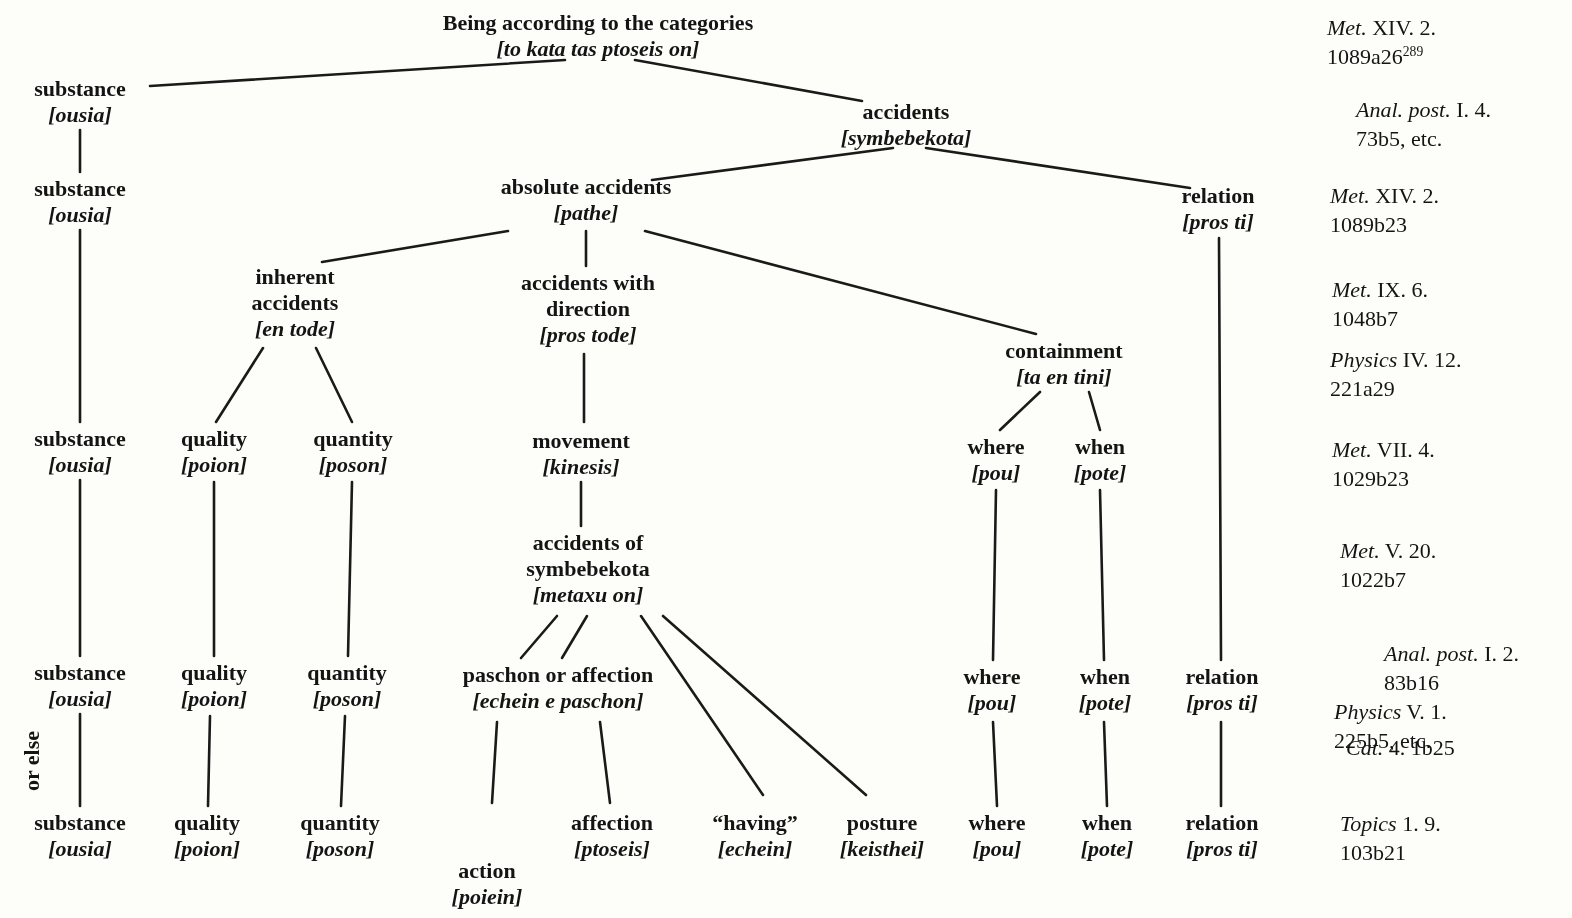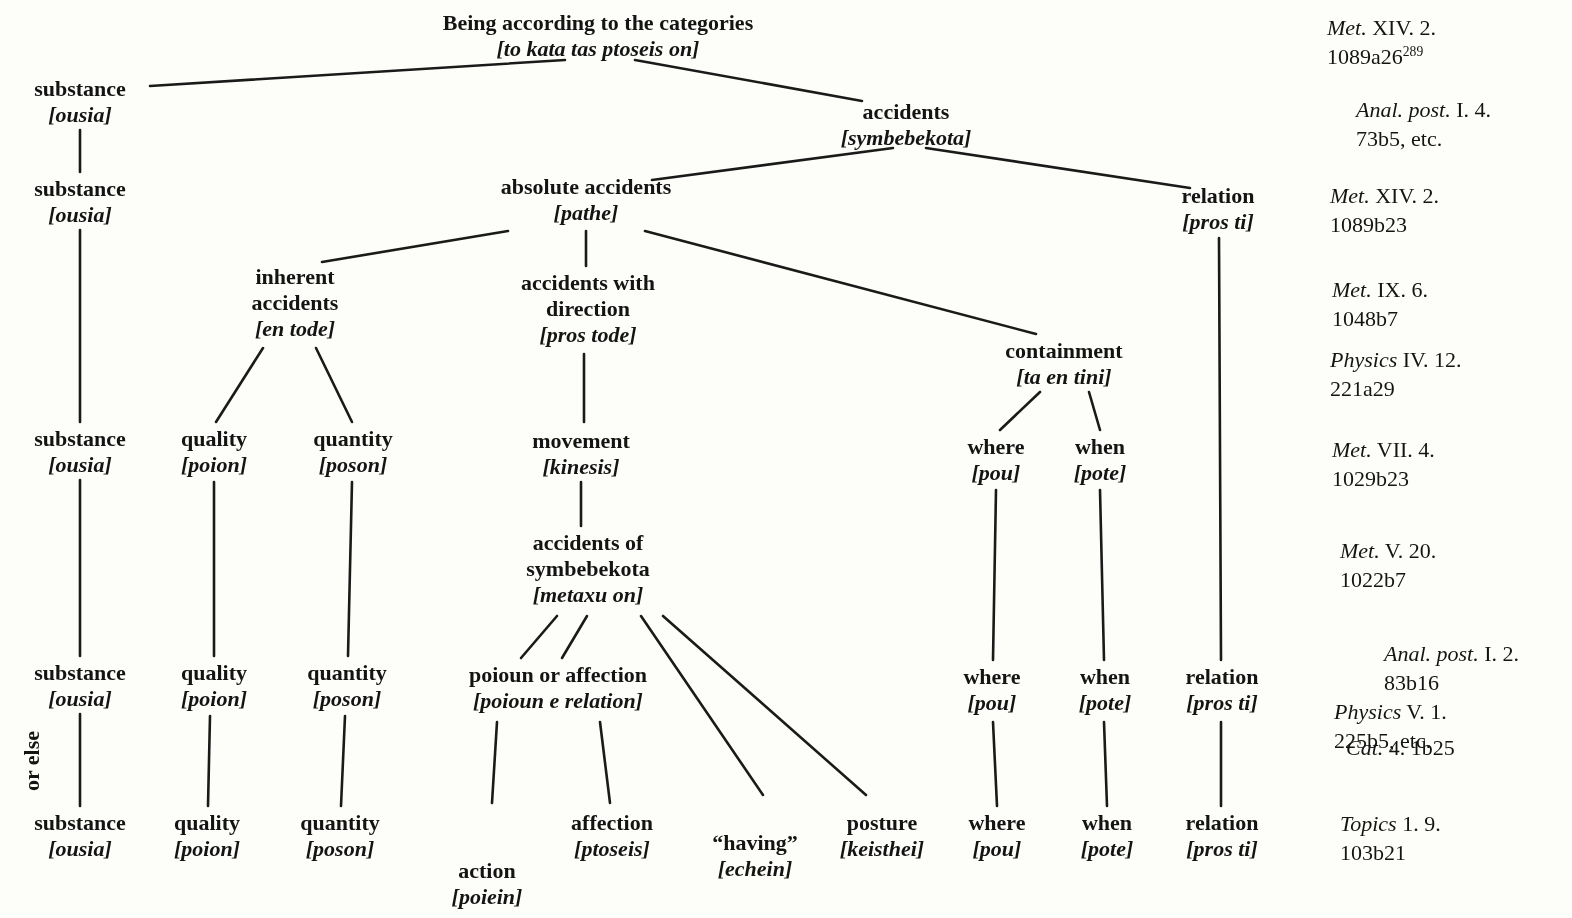--- a/index.html
+++ b/index.html
@@ -158,22 +158,22 @@
       </div>
       <div class="node" style="left: 214px; top: 660px;">
         <div>quality</div>
         <div class="greek">[poion]</div>
       </div>
       <div class="node" style="left: 347px; top: 660px;">
         <div>quantity</div>
         <div class="greek">[poson]</div>
       </div>
       <div class="node" style="left: 558px; top: 662px;">
-        <div>poioun or affection</div>
-        <div class="greek">[poioun e relation]</div>
+        <div>paschon or affection</div>
+        <div class="greek">[echein e paschon]</div>
       </div>
       <div class="node" style="left: 992px; top: 664px;">
         <div>where</div>
         <div class="greek">[pou]</div>
       </div>
       <div class="node" style="left: 1105px; top: 664px;">
         <div>when</div>
         <div class="greek">[pote]</div>
       </div>
       <div class="node" style="left: 1222px; top: 664px;">
@@ -193,21 +193,21 @@
         <div class="greek">[poson]</div>
       </div>
       <div class="node" style="left: 487px; top: 858px;">
         <div>action</div>
         <div class="greek">[poiein]</div>
       </div>
       <div class="node" style="left: 612px; top: 810px;">
         <div>affection</div>
         <div class="greek">[ptoseis]</div>
       </div>
-      <div class="node" style="left: 755px; top: 810px; margin-top: 20px;">
+      <div class="node" style="left: 755px; top: 810px;">
         <div>“having”</div>
         <div class="greek">[echein]</div>
       </div>
       <div class="node" style="left: 882px; top: 810px;">
         <div>posture</div>
         <div class="greek">[keisthei]</div>
       </div>
       <div class="node" style="left: 997px; top: 810px;">
         <div>where</div>
         <div class="greek">[pou]</div>

